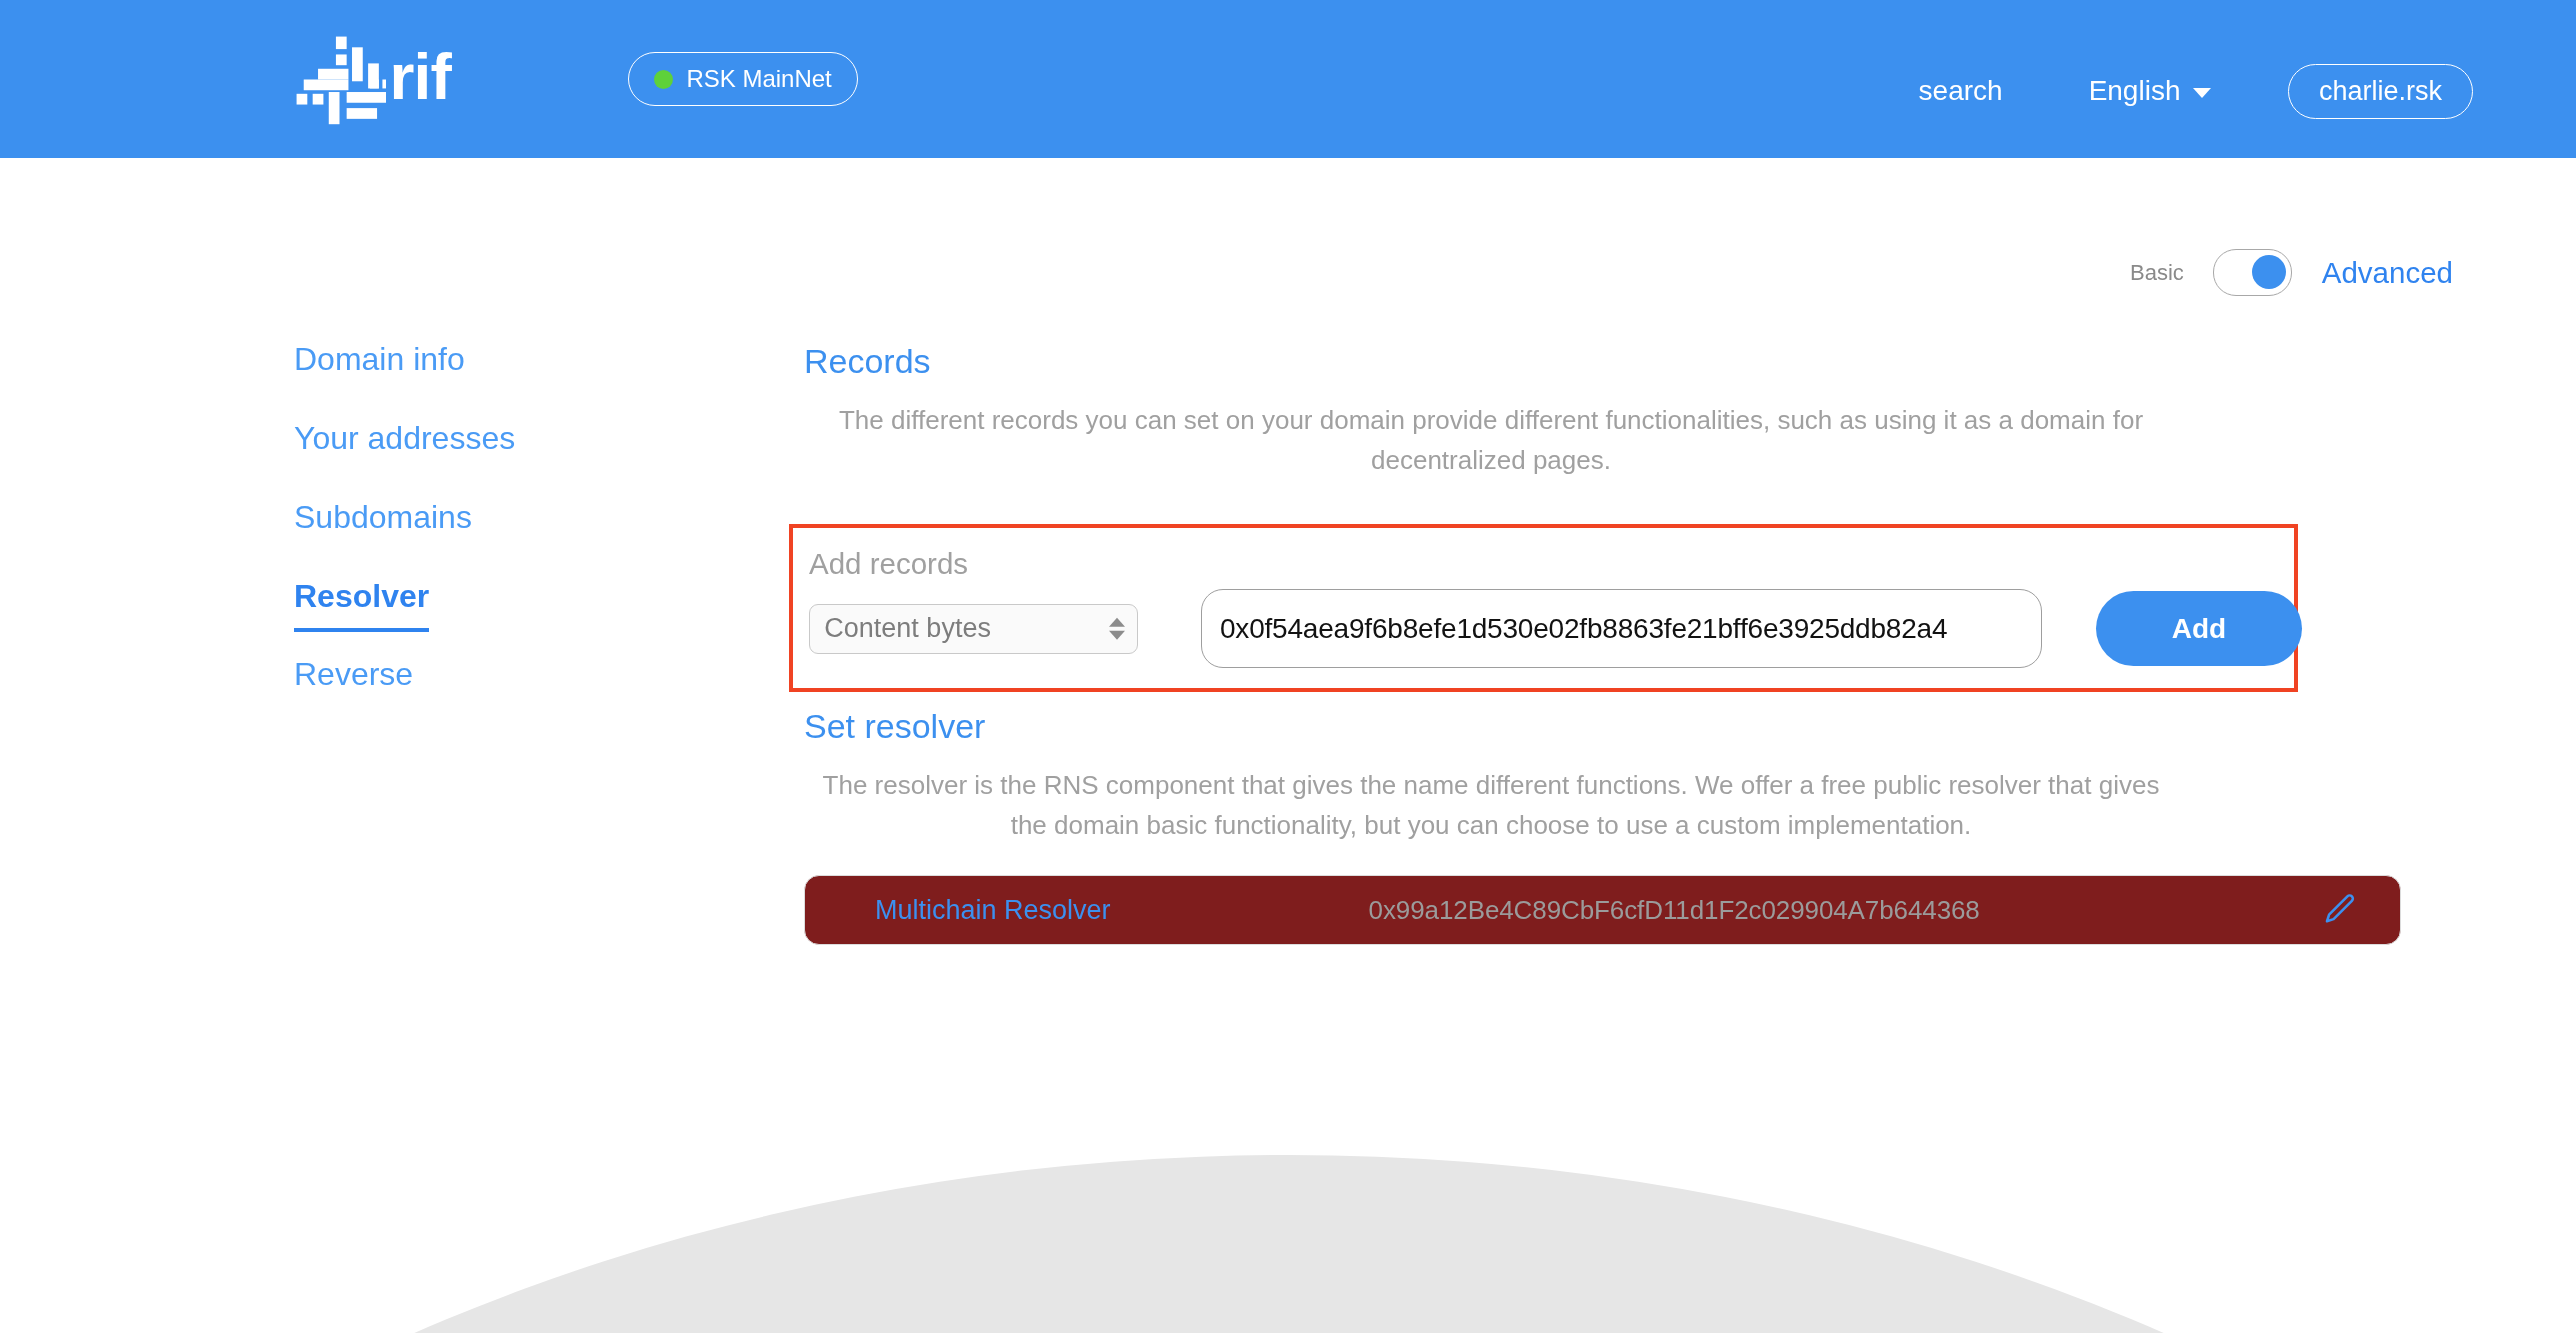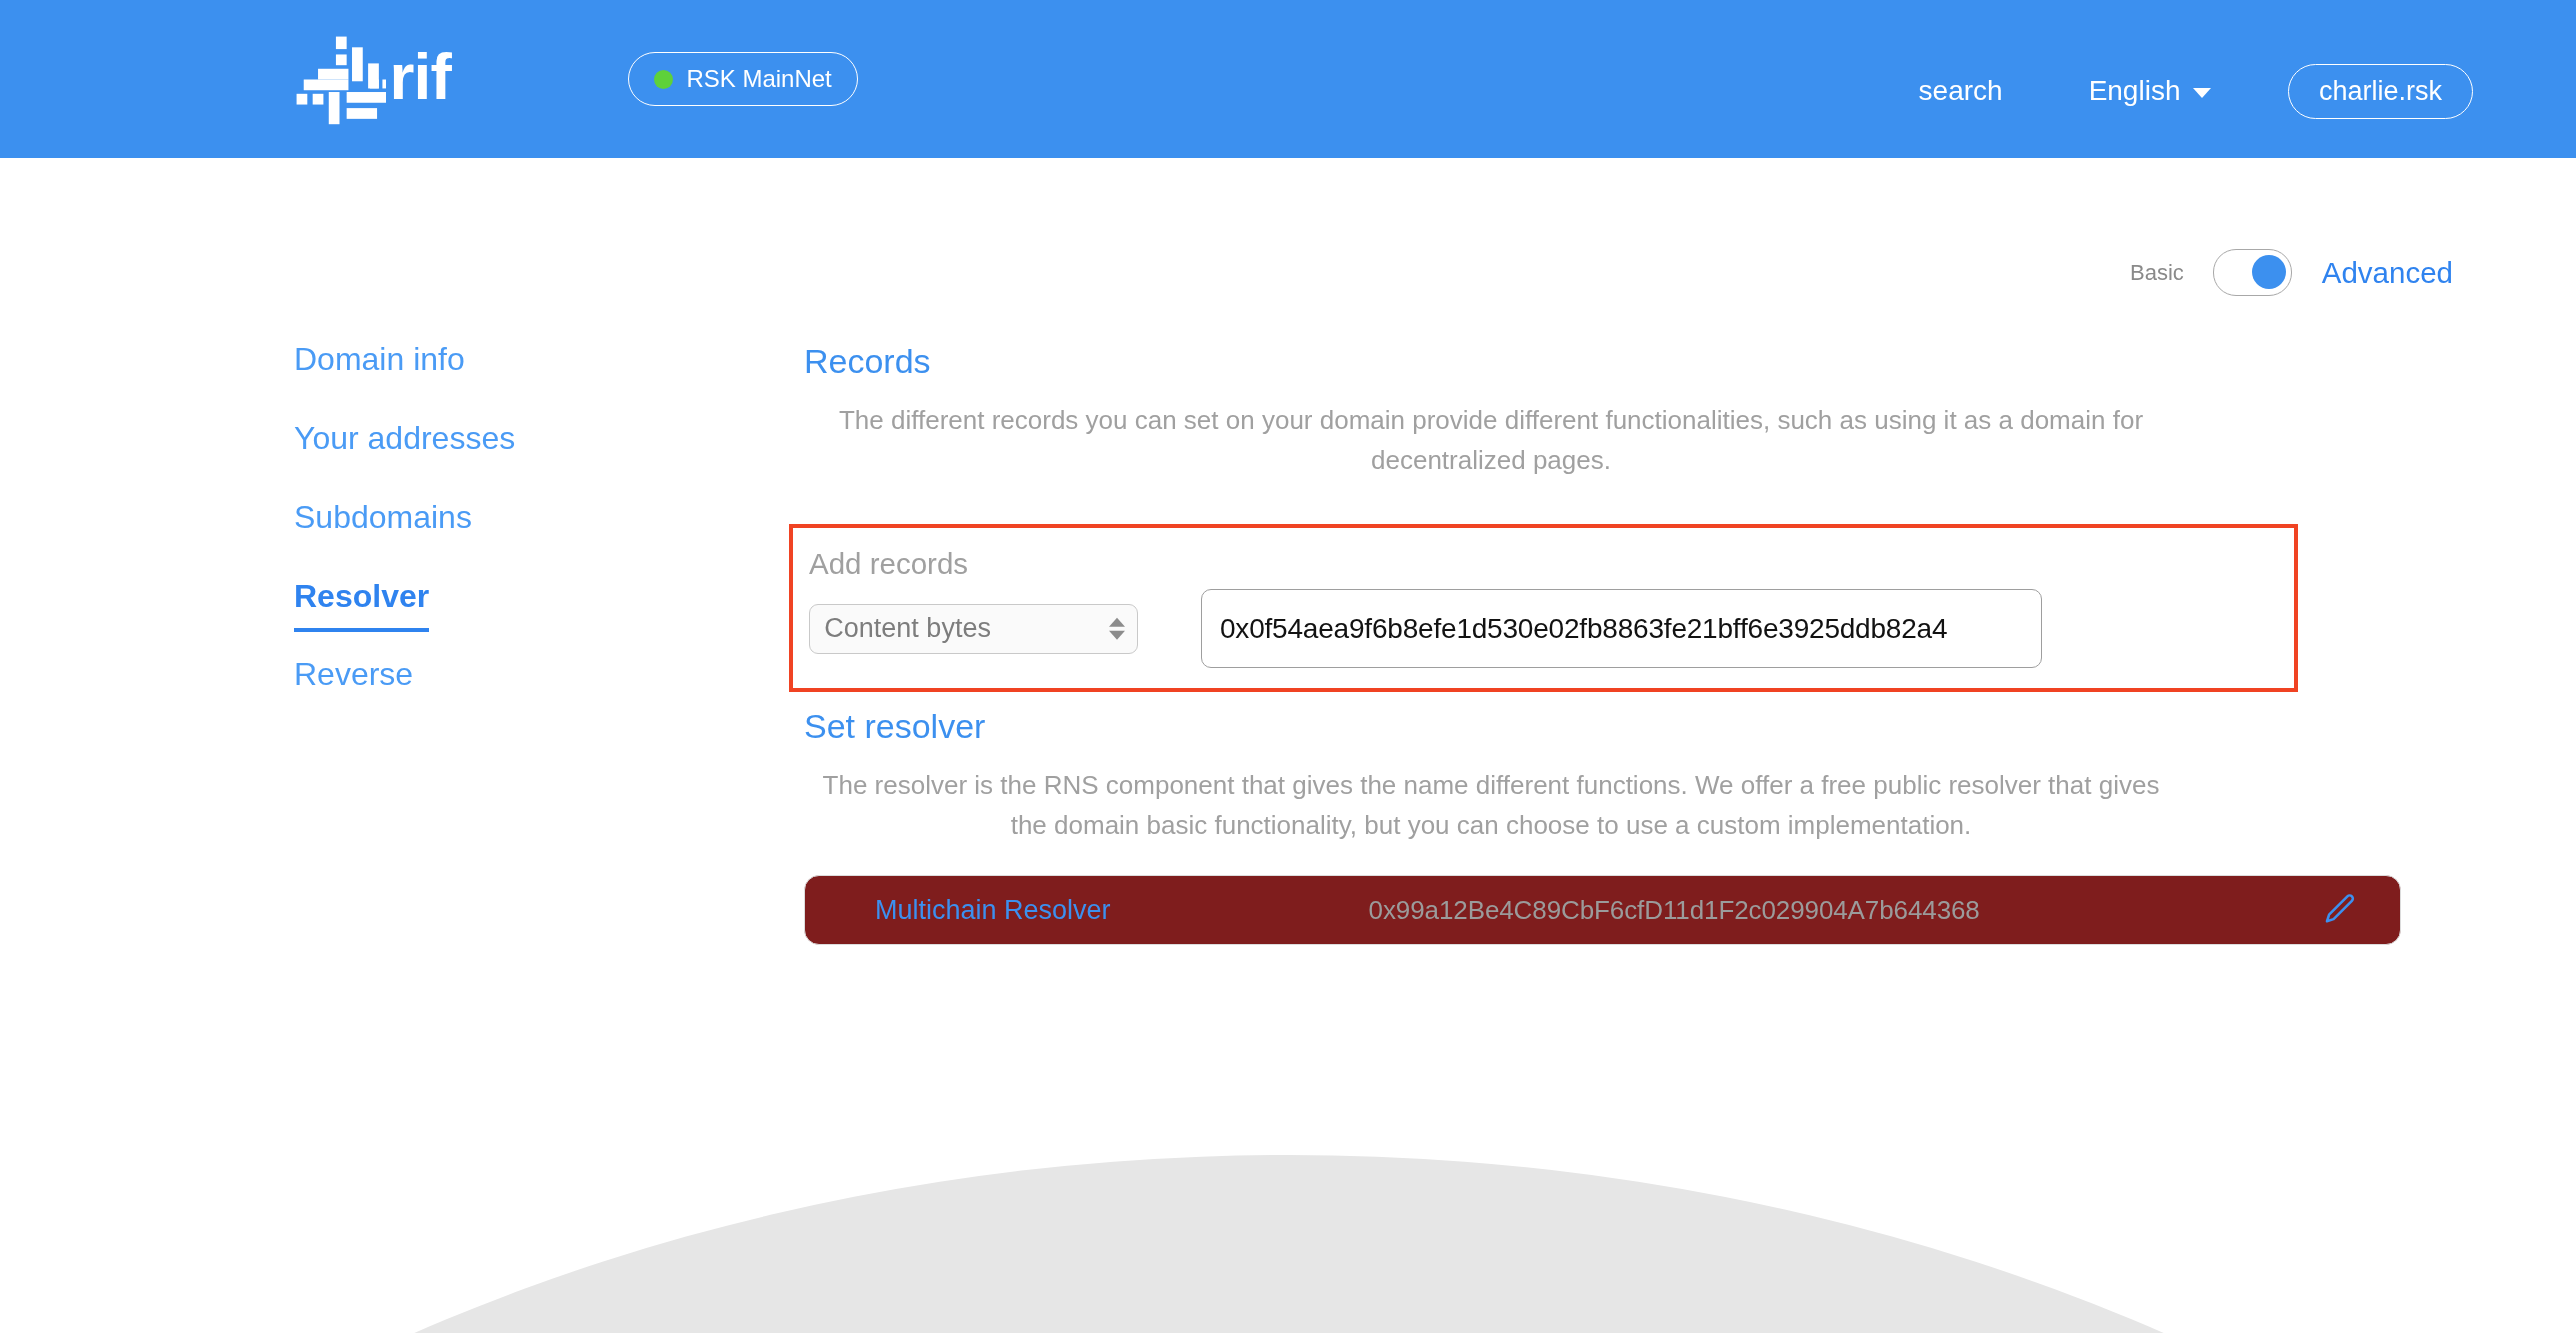--- a/index.html
+++ b/index.html
@@ -282,21 +282,21 @@
     border-left: 8px solid transparent;
     border-right: 8px solid transparent;
     border-top: 9.8px solid #8c8c8c;
   }
 
   .record-input {
     margin-left: 63px;
     width: 841px;
     height: 79px;
     border: 1.8px solid #9e9e9e;
-    border-radius: 10px;
+    border-radius: 22px;
     background: #ffffff;
     display: flex;
     align-items: center;
     padding: 0 18px;
     overflow: hidden;
   }
   .record-input-value {
     color: #121212;
     font-size: 28px;
     font-weight: 500;
@@ -457,20 +457,21 @@
         <span class="stepper-arrows">
           <span class="arrow-up"></span>
           <span class="arrow-dn"></span>
         </span>
       </div>
 
       <div class="record-input">
         <span class="record-input-value">0x0f54aea9f6b8efe1d530e02fb8863fe21bff6e3925ddb82a4</span>
       </div>
 
+      <button class="add-button">Add</button>
     </div>
   </div>
 
   <div class="set-resolver">
     <div class="sec-title">Set resolver</div>
     <div class="sec-desc">The resolver is the RNS component that gives the name different functions. We offer a free public resolver that gives the domain basic functionality, but you can choose to use a custom implementation.</div>
   </div>
 
   <div class="resolver-card">
     <span class="resolver-name">Multichain Resolver</span>

